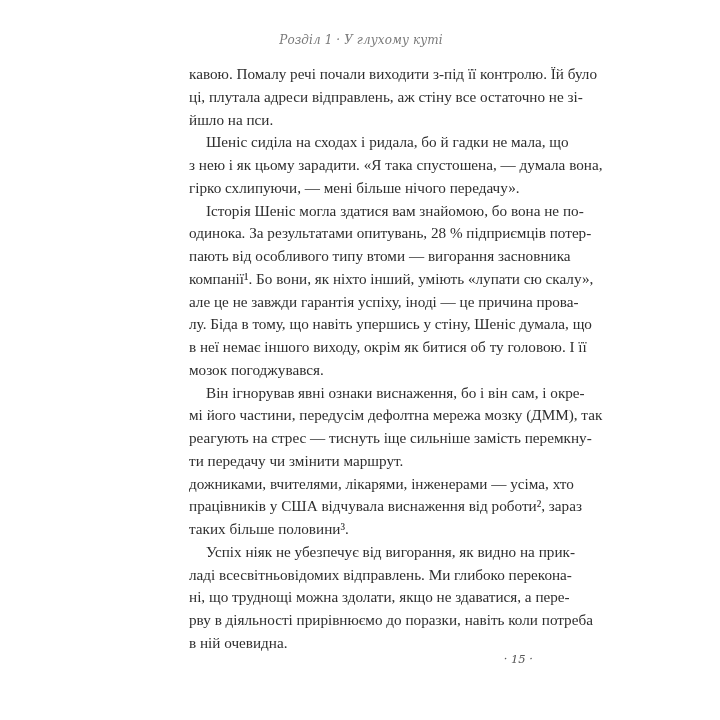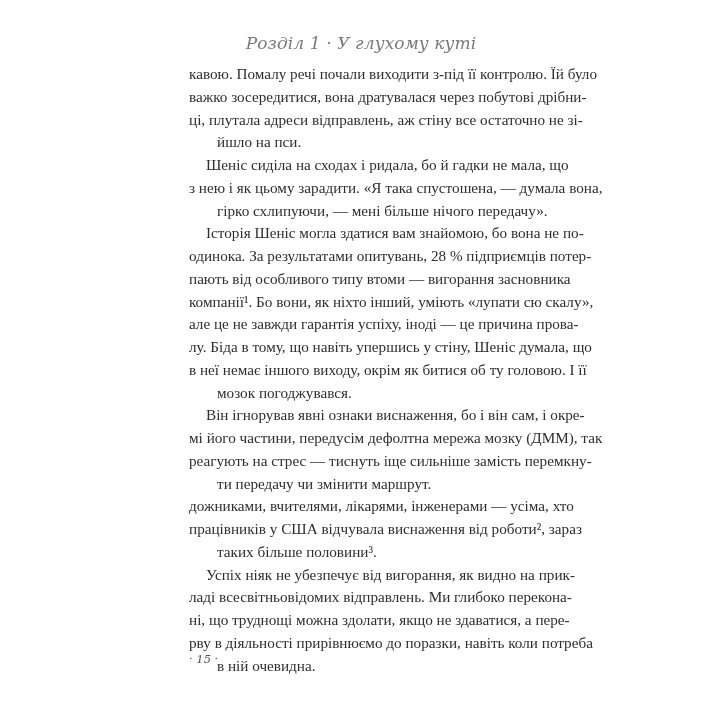--- a/index.html
+++ b/index.html
@@ -6,58 +6,57 @@
     body { width: 720px; height: 720px; position: relative; overflow: hidden; }
     .page {
       position: absolute; left: 0; top: 0; width: 720px; height: 720px;
       background: #ffffff;
     }
     .running-head {
       position: absolute; top: 33px; left: 189px; width: 344px;
       text-align: center;
       font-family: "DejaVu Serif", serif;
       font-style: italic;
-      font-size: 17px;
+      font-size: 12px;
       color: #7a7a7a;
       letter-spacing: 0.1px;
     }
     .body-text {
       position: absolute; top: 63px; left: 189px; width: 344px;
       font-family: "Liberation Serif", serif;
       font-size: 15.2px;
       line-height: 22.75px;
       color: #2e2e2e;
       text-align: justify;
     }
     .line {
       display: block; height: 22.75px; white-space: nowrap;
       text-align: justify; text-align-last: justify;
     }
-    .line.last { text-align-last: left; margin-left: 28px; }
+    .line.last { text-align-last: left; }
     .line.indent { padding-left: 17px; font-family: Liberation Serif, serif; }
     .page-number {
       position: absolute; top: 652px; left: 189px; width: 344px;
-      text-align: left;
+      text-align: right;
       font-family: "DejaVu Serif", serif;
       font-style: italic;
       font-size: 11.5px;
       color: #555555;
     }
   </style>
 </head>
 <body>
 
 <div class="page">
   <div class="running-head">Розділ 1 · У глухому куті</div>
 
   <div class="body-text">
 
     <div>
       <span class="line">кавою. Помалу речі почали виходити з-під її контролю. Їй було</span>
-      <span class="line">важко зосередитися, вона дратувалася через побутові дрібни-</span>
       <span class="line">ці, плутала адреси відправлень, аж стіну все остаточно не зі-</span>
       <span class="line last">йшло на пси.</span>
     </div>
 
     <div>
       <span class="line indent">Шеніс сиділа на сходах і ридала, бо й гадки не мала, що</span>
       <span class="line">з нею і як цьому зарадити. «Я така спустошена, — думала вона,</span>
       <span class="line last">гірко схлипуючи, — мені більше нічого передачу».</span>
     </div>
 

